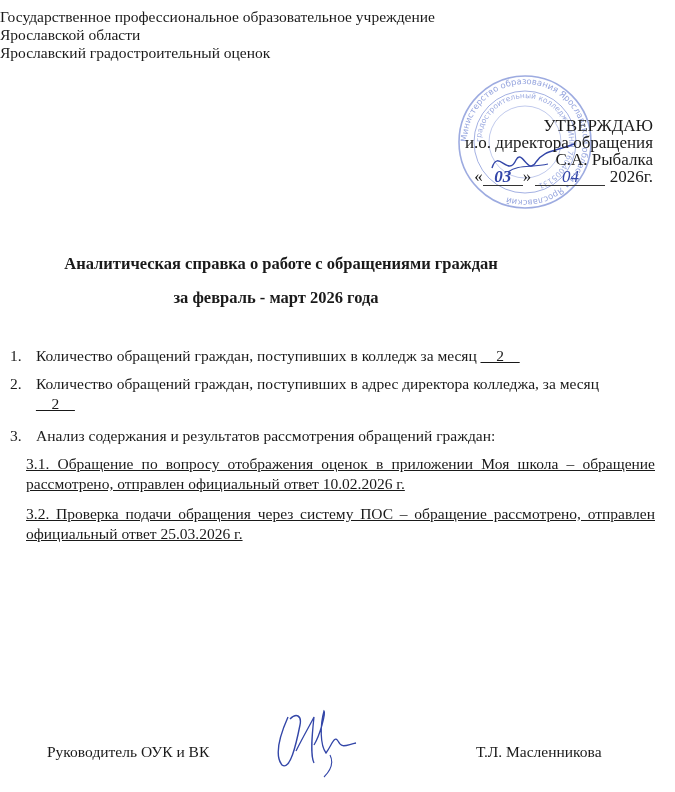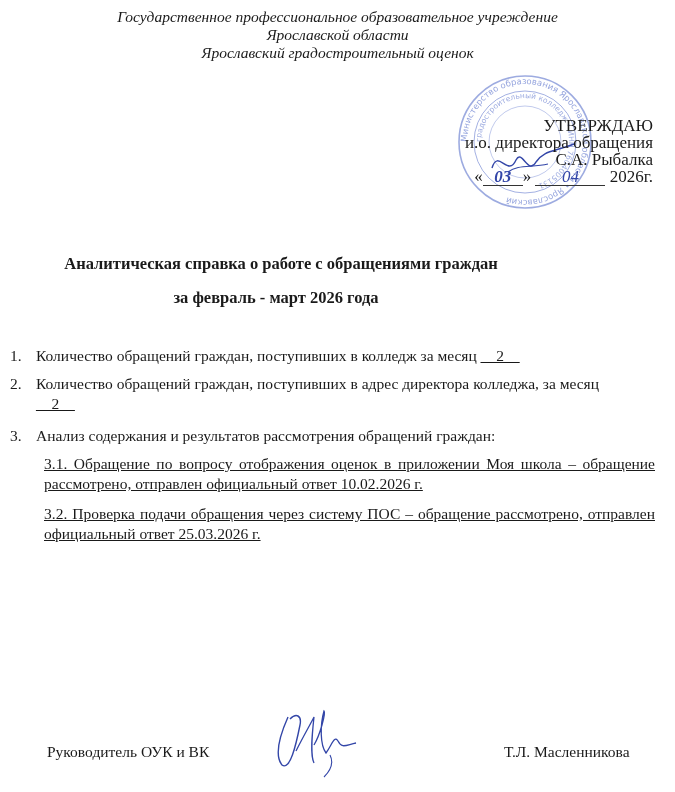--- a/index.html
+++ b/index.html
@@ -3,44 +3,44 @@
   <meta charset="utf-8">
   <style>
     html, body { margin: 0; padding: 0; background: #ffffff; }
     body {
       width: 675px; height: 792px; position: relative; overflow: hidden;
       font-family: "Liberation Serif", "DejaVu Serif", serif;
       color: #1a1a1a;
     }
     .header {
       position: absolute; left: 0; top: 8px; width: 675px;
-      text-align: center; font-style: italic; font-size: 15.5px; line-height: 18px;
+      font-size: 15.5px; line-height: 18px;
     }
     .approve {
       position: absolute; right: 22px; top: 117px; width: 220px;
       text-align: right; font-size: 17px; line-height: 17px;
     }
     .stamp { position: absolute; left: 455px; top: 72px; width: 140px; height: 140px; }
     .title {
       position: absolute; left: 0; top: 254px; width: 602px; text-align: center;
       font-weight: bold; font-size: 16.5px;
     }
     .title .l1 { display: block; position: relative; left: -20px; }
     .title .l2 { display: block; margin-top: 14px; position: relative; left: -25px; }
     .list { position: absolute; left: 10px; top: 346px; width: 645px; font-size: 15.5px; line-height: 20px; }
     .item { display: flex; margin-bottom: 8px; }
     .item .num { width: 26px; flex: none; }
     .item .txt { flex: 1; text-align: justify; }
     .ul { text-decoration: underline; }
-    .sub { margin-left: 34px; margin-top: 6px; text-align: justify; text-decoration: underline; margin-bottom: 10px; }
+    .sub { margin-left: 16px; margin-top: 6px; text-align: justify; text-decoration: underline; margin-bottom: 10px; }
     .footer {
       position: absolute; left: 34px; top: 743px; width: 600px; font-size: 15.5px;
     }
     .footer .role { position: absolute; left: 13px; top: 0; }
-    .footer .name { position: absolute; left: 442px; top: 0; margin-left: 28px; }
+    .footer .name { position: absolute; left: 442px; top: 0; }
     .sign { position: absolute; left: 260px; top: 705px; width: 110px; height: 75px; }
     .sign2 { position: absolute; left: 488px; top: 138px; width: 90px; height: 50px; }
   </style>
 </head>
 <body>
 
 <div class="header">
   <div>Государственное профессиональное образовательное учреждение</div>
   <div>Ярославской области</div>
   <div>Ярославский градостроительный оценок</div>

